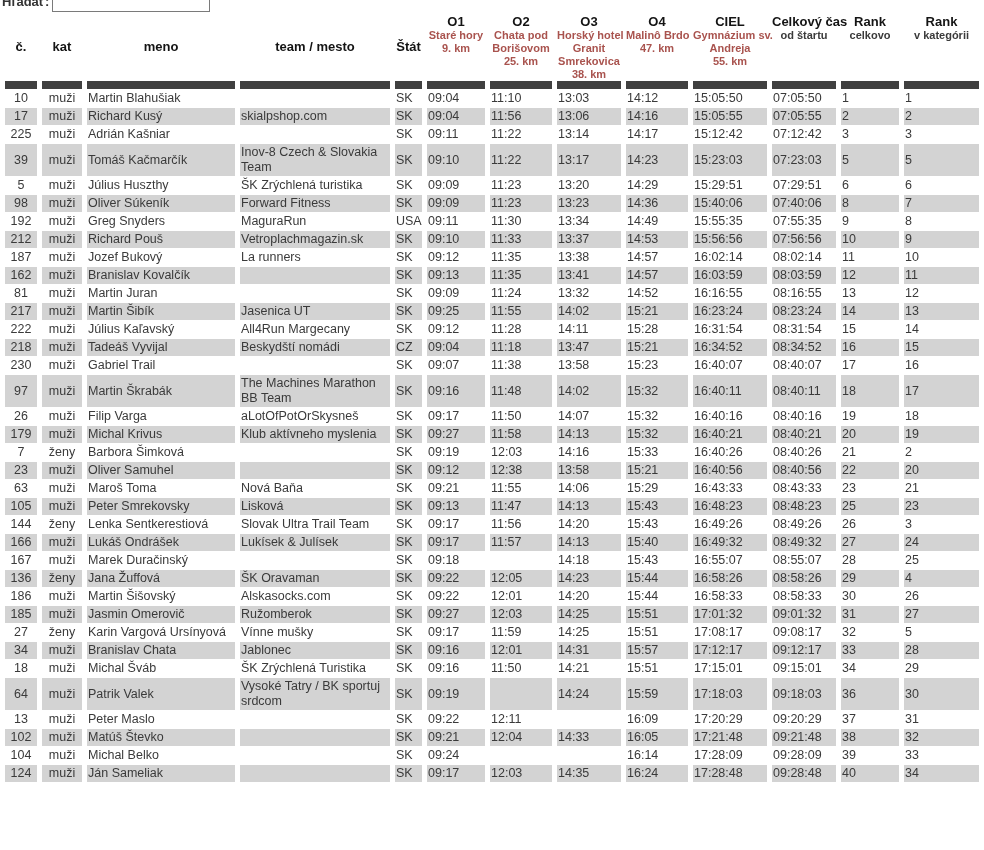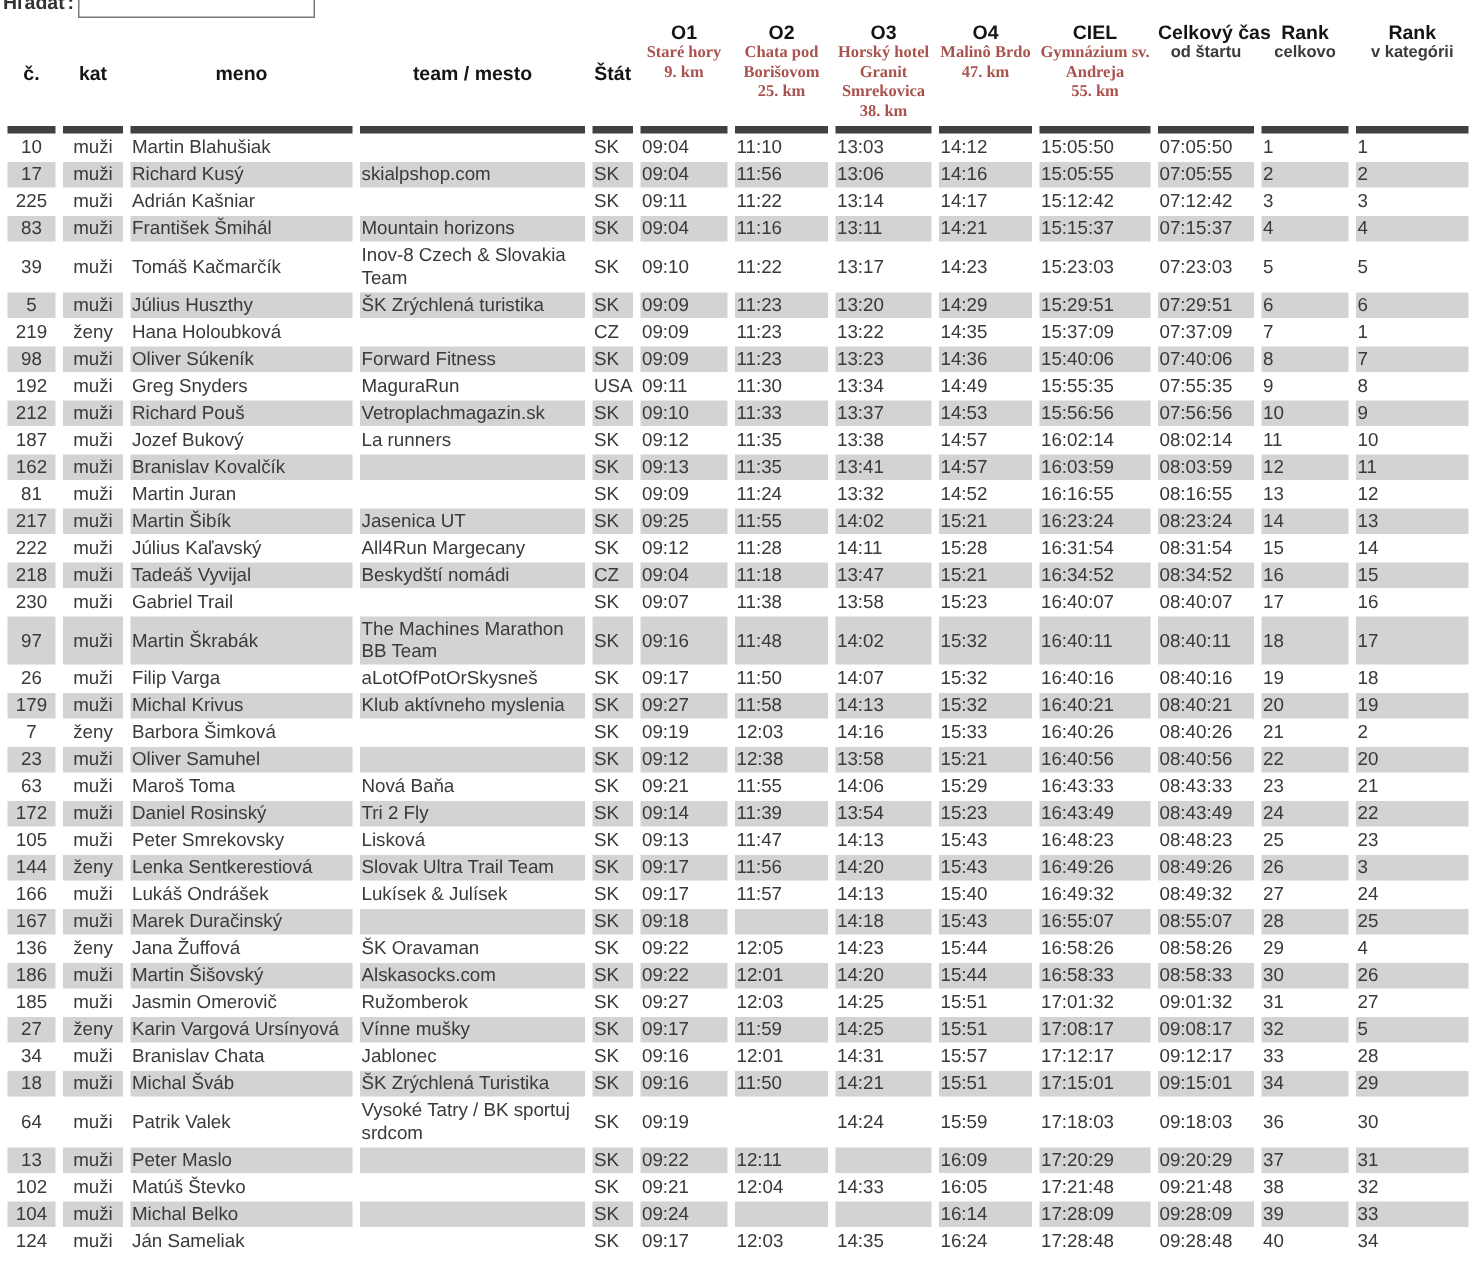--- a/index.html
+++ b/index.html
@@ -14,26 +14,26 @@
     font-family:"Liberation Sans", sans-serif; font-size:12px; padding:0 3px; background:#fff;
   }
   table.results {
     position:absolute; top:12px; left:0;
     width:984px; table-layout:fixed;
     border-collapse:separate; border-spacing:5px 1px;
   }
   thead tr { height:76px; }
   thead th {
     vertical-align:top; padding:2px 0 0 0; text-align:center;
-    border-bottom:5px solid #404040; font-weight:bold; overflow:visible;
+    border-bottom:8px solid #404040; font-weight:bold; overflow:visible;
   }
   thead th.simple { vertical-align:middle; padding:0; }
   th .main { font-size:13px; line-height:14px; color:#141414; white-space:nowrap; }
   th .sub  { font-size:11px; line-height:13px; font-weight:bold; white-space:nowrap; }
-  th .sub.red  { color:#a9534e;font-family:Liberation Serif, serif; }
+  th .sub.red  { color:#a9534e; }
   th .sub.dark { color:#3a3a3a; }
   tbody td {
     font-size:12.5px; line-height:15px; color:#3a3a3a;
     padding:1px 1px; vertical-align:middle; white-space:nowrap; overflow:hidden;
   }
   tbody tr:nth-child(even) td { background:#d3d3d3; }
   td.al-c { text-align:center; }
   td.wrap { white-space:normal; }
 </style>
 </head>
@@ -162,35 +162,20 @@
           <td class="">09:11</td>
           <td class="">11:22</td>
           <td class="">13:14</td>
           <td class="">14:17</td>
           <td class="">15:12:42</td>
           <td class="">07:12:42</td>
           <td class="">3</td>
           <td class="">3</td>
         </tr>
         <tr>
-          <td class="al-c">83</td>
-          <td class="al-c">muži</td>
-          <td class="">František Šmihál</td>
-          <td class="wrap">Mountain horizons</td>
-          <td class="">SK</td>
-          <td class="">09:04</td>
-          <td class="">11:16</td>
-          <td class="">13:11</td>
-          <td class="">14:21</td>
-          <td class="">15:15:37</td>
-          <td class="">07:15:37</td>
-          <td class="">4</td>
-          <td class="">4</td>
-        </tr>
-        <tr>
           <td class="al-c">39</td>
           <td class="al-c">muži</td>
           <td class="">Tomáš Kačmarčík</td>
           <td class="wrap">Inov-8 Czech &amp; Slovakia Team</td>
           <td class="">SK</td>
           <td class="">09:10</td>
           <td class="">11:22</td>
           <td class="">13:17</td>
           <td class="">14:23</td>
           <td class="">15:23:03</td>
@@ -205,35 +190,20 @@
           <td class="wrap">ŠK Zrýchlená turistika</td>
           <td class="">SK</td>
           <td class="">09:09</td>
           <td class="">11:23</td>
           <td class="">13:20</td>
           <td class="">14:29</td>
           <td class="">15:29:51</td>
           <td class="">07:29:51</td>
           <td class="">6</td>
           <td class="">6</td>
-        </tr>
-        <tr>
-          <td class="al-c">219</td>
-          <td class="al-c">ženy</td>
-          <td class="">Hana Holoubková</td>
-          <td class="wrap"></td>
-          <td class="">CZ</td>
-          <td class="">09:09</td>
-          <td class="">11:23</td>
-          <td class="">13:22</td>
-          <td class="">14:35</td>
-          <td class="">15:37:09</td>
-          <td class="">07:37:09</td>
-          <td class="">7</td>
-          <td class="">1</td>
         </tr>
         <tr>
           <td class="al-c">98</td>
           <td class="al-c">muži</td>
           <td class="">Oliver Súkeník</td>
           <td class="wrap">Forward Fitness</td>
           <td class="">SK</td>
           <td class="">09:09</td>
           <td class="">11:23</td>
           <td class="">13:23</td>
@@ -462,35 +432,20 @@
           <td class="">09:21</td>
           <td class="">11:55</td>
           <td class="">14:06</td>
           <td class="">15:29</td>
           <td class="">16:43:33</td>
           <td class="">08:43:33</td>
           <td class="">23</td>
           <td class="">21</td>
         </tr>
         <tr>
-          <td class="al-c">172</td>
-          <td class="al-c">muži</td>
-          <td class="">Daniel Rosinský</td>
-          <td class="wrap">Tri 2 Fly</td>
-          <td class="">SK</td>
-          <td class="">09:14</td>
-          <td class="">11:39</td>
-          <td class="">13:54</td>
-          <td class="">15:23</td>
-          <td class="">16:43:49</td>
-          <td class="">08:43:49</td>
-          <td class="">24</td>
-          <td class="">22</td>
-        </tr>
-        <tr>
           <td class="al-c">105</td>
           <td class="al-c">muži</td>
           <td class="">Peter Smrekovsky</td>
           <td class="wrap">Lisková</td>
           <td class="">SK</td>
           <td class="">09:13</td>
           <td class="">11:47</td>
           <td class="">14:13</td>
           <td class="">15:43</td>
           <td class="">16:48:23</td>

